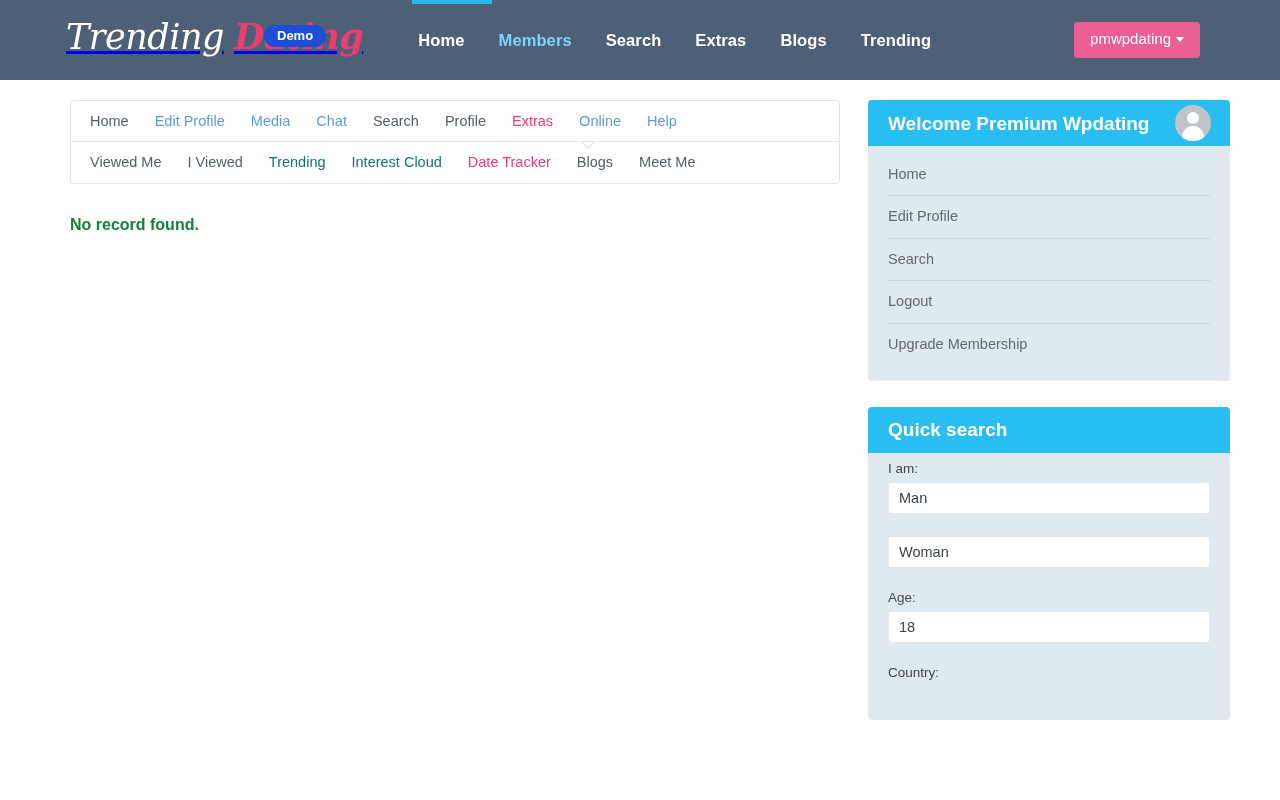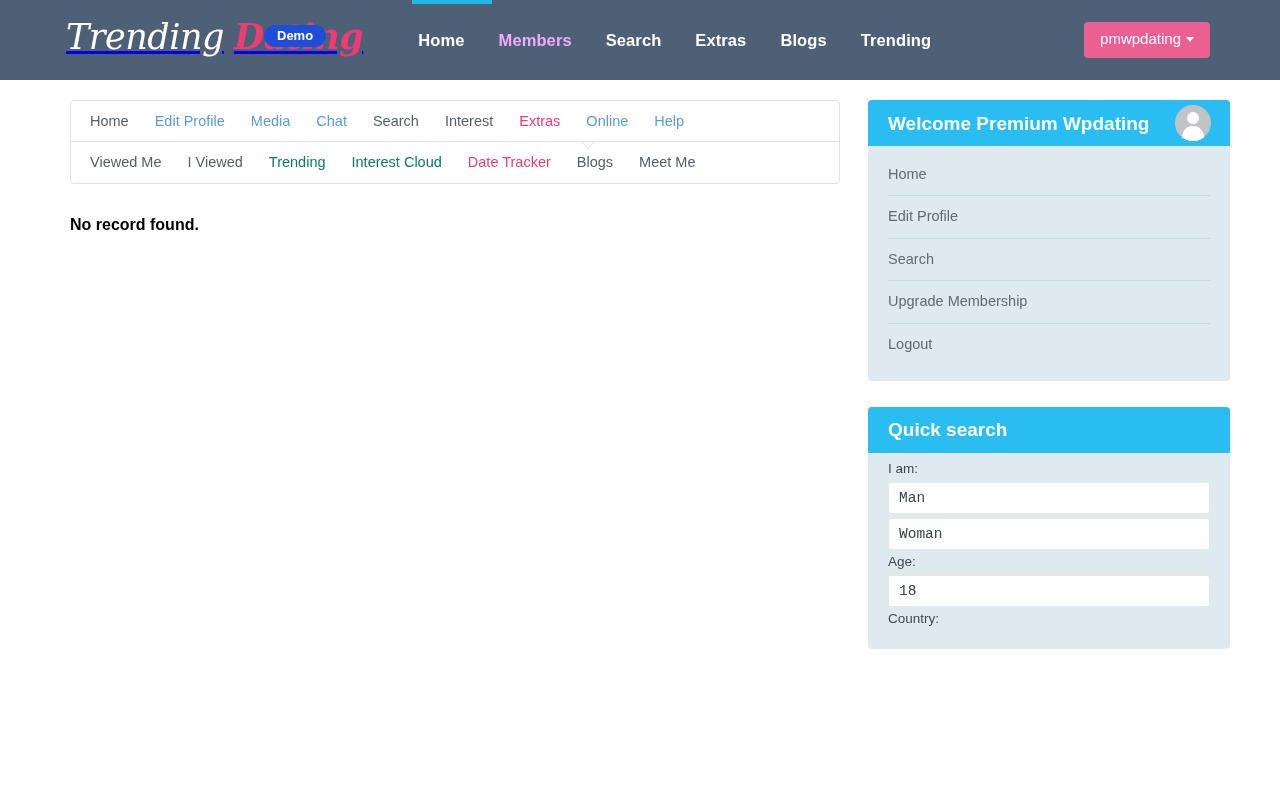--- a/index.html
+++ b/index.html
@@ -70,25 +70,25 @@
   .nav-link {
     color: #ffffff;
     font-size: 16.5px;
     font-weight: bold;
     text-decoration: none;
     padding: 0 17px;
     letter-spacing: 0.1px;
     cursor: pointer;
     white-space: nowrap;
   }
-  .nav-link.is-active { color: #f0abfc; }
+  .nav-link.is-active { color: #7dd3fc; }
 
   .user-btn {
     position: absolute;
-    right: 70px;
+    right: 80px;
     top: 22px;
     background: #ec5f92;
     color: #ffffff;
     border: none;
     border-radius: 4px;
     font-size: 15px;
     font-family: "Liberation Sans", sans-serif;
     padding: 9px 16px 10px 16px;
     cursor: pointer;
     line-height: 1.1;
@@ -155,21 +155,21 @@
     width: 13px; height: 13px;
     background: #ffffff;
     border-right: 1px solid #e2e3e5;
     border-bottom: 1px solid #e2e3e5;
     transform: rotate(45deg);
   }
 
   .no-record {
     margin: 32px 0 0 0;
     padding-left: 0;
-    color: #000000;
+    color: #15803d;
     font-size: 16px;
     font-weight: bold;
   }
 
   
   .widget {
     border-radius: 4px;
     overflow: hidden;
     margin-bottom: 26px;
     background: #dfeaef;
@@ -220,36 +220,36 @@
   .menu-item {
     font-size: 14.5px;
     color: #626a72;
     padding: 12px 0 12px 0;
     border-bottom: 1px solid #c9d8de;
     cursor: pointer;
     line-height: 1.2;
   }
   .menu-item:last-child { border-bottom: none; }
 
-  .field-group { margin-bottom: 4px; }
+  .field-group { margin-bottom: 22px; }
   .field-label {
     display: block;
     font-size: 13.5px;
     color: #41484f;
     margin: 0 0 5px 0;
     line-height: 1.2;
   }
   .field-control {
     width: 100%;
     height: 32px;
     background: #ffffff;
     border: 1px solid #e4e7e9;
     border-radius: 3px;
     font-size: 14.5px;
-    font-family: Liberation Mono, monospace;
+    font-family: Liberation Sans, sans-serif;
     color: #3b4249;
     padding: 0 10px;
     outline: none;
     display: flex;
     align-items: center;
     cursor: pointer;
   }
 </style>
 </head>
 <body>
@@ -282,21 +282,21 @@
 
   <div class="main-col">
 
     <div class="tab-card">
       <div class="tab-row tab-row-1">
         <a class="tab-item tab-plain" href="#">Home</a>
         <a class="tab-item tab-link" href="#">Edit Profile</a>
         <a class="tab-item tab-link" href="#">Media</a>
         <a class="tab-item tab-link" href="#">Chat</a>
         <a class="tab-item tab-plain" href="#">Search</a>
-        <a class="tab-item tab-plain" href="#">Interest</a>
+        <a class="tab-item tab-plain" href="#">Profile</a>
         <a class="tab-item tab-active" href="#">Extras</a>
         <a class="tab-item tab-link" href="#">Online</a>
         <a class="tab-item tab-link" href="#">Help</a>
       </div>
 
       <div class="tab-notch"></div>
 
       <div class="tab-row tab-row-2">
         <a class="tab-item tab-plain" href="#">Viewed Me</a>
         <a class="tab-item tab-plain" href="#">I Viewed</a>
@@ -319,22 +319,22 @@
         <span class="avatar">
           <span class="head"></span>
           <span class="body"></span>
         </span>
       </div>
       <div class="widget-body">
         <ul class="menu-list">
           <li class="menu-item">Home</li>
           <li class="menu-item">Edit Profile</li>
           <li class="menu-item">Search</li>
+          <li class="menu-item">Logout</li>
           <li class="menu-item">Upgrade Membership</li>
-          <li class="menu-item">Logout</li>
         </ul>
       </div>
     </div>
 
     <div class="widget">
       <div class="widget-head">
         <span class="widget-title">Quick search</span>
       </div>
       <div class="widget-body">
 

